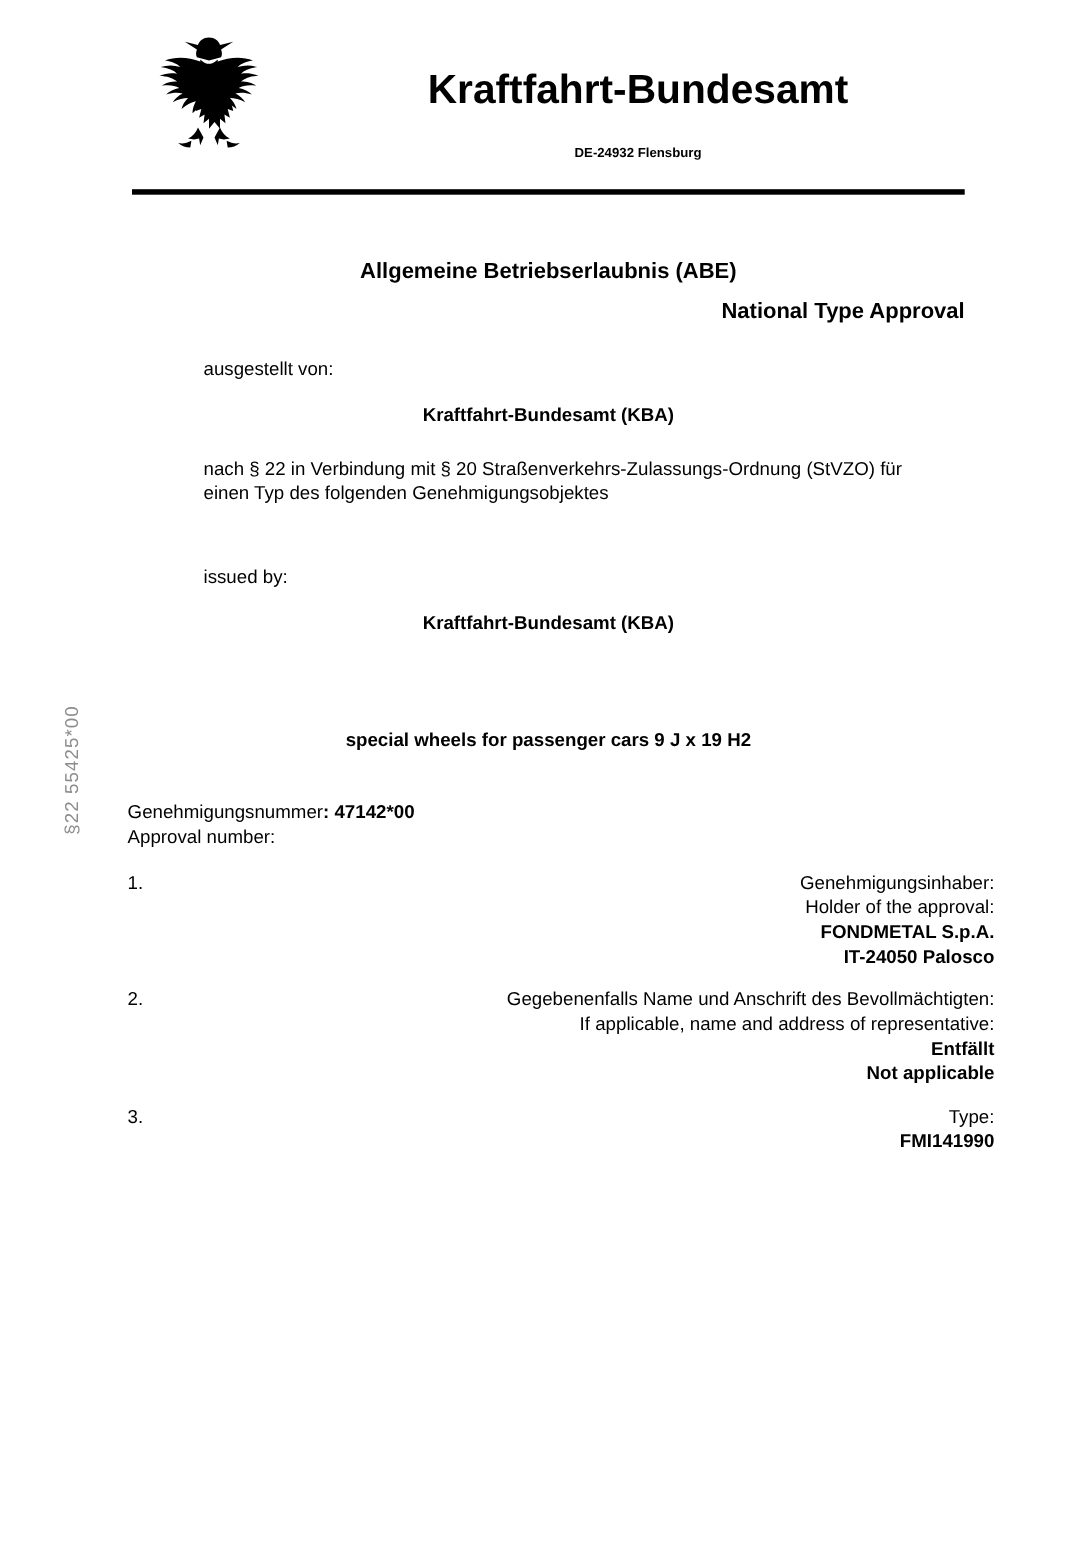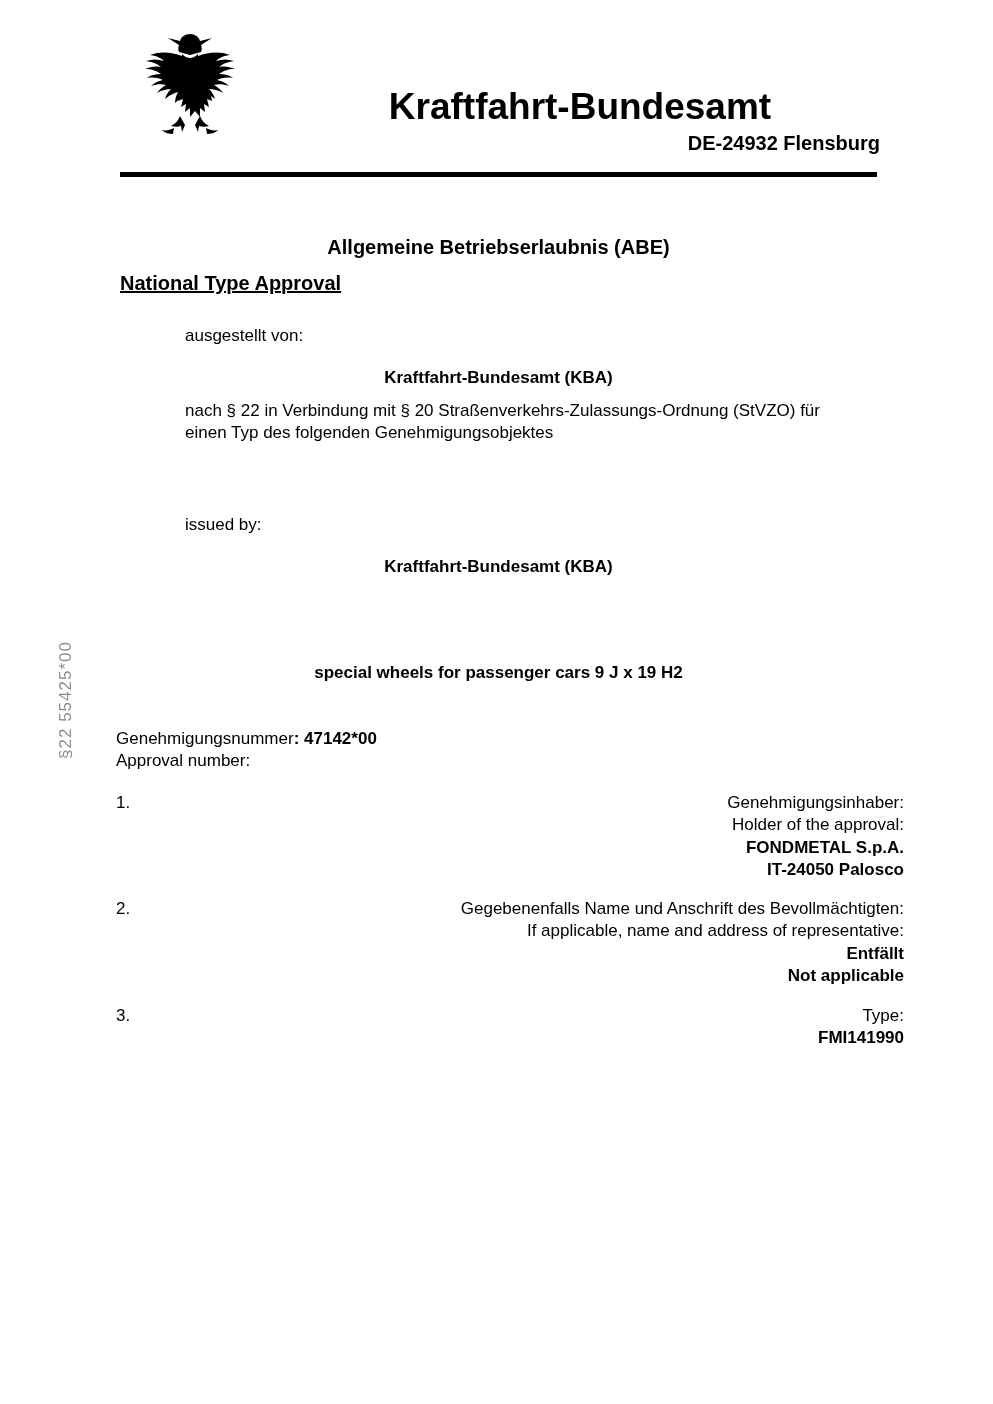--- a/index.html
+++ b/index.html
@@ -35,35 +35,35 @@
     height: 120px;
   }
   .eagle svg {
     display: block;
     width: 120px;
     height: 120px;
   }
   .org-title {
     position: absolute;
     left: 160px;
-    top: 60px;
+    top: 35px;
     width: 600px;
     text-align: center;
     font-size: 37px;
     font-weight: bold;
     letter-spacing: 0px;
     line-height: 1.05;
   }
   .org-sub {
     position: absolute;
     left: 160px;
     top: 104px;
     width: 600px;
-    text-align: right;
-    font-size: 20px;
+    text-align: center;
+    font-size: 12px;
     font-weight: bold;
   }
   .rule {
     position: absolute;
     left: 120px;
     top: 172px;
     width: 757px;
     height: 5px;
     background: #000000;
   }
@@ -91,40 +91,39 @@
     width: 757px;
     text-align: center;
     font-size: 20px;
     font-weight: bold;
   }
   .doc-subtitle {
     position: absolute;
     left: 120px;
     top: 272px;
     width: 757px;
-    text-align: left;
+    text-align: right;
     font-size: 20px;
     font-weight: bold;
-    text-decoration: underline;
   }
 
   
   .blk {
     position: absolute;
     font-size: 17px;
     line-height: 1.32;
   }
   .blk.center {
     text-align: center;
   }
   .bold { font-weight: bold; }
 
   .issued-de  { left: 185px; top: 325px; width: 640px; }
   .kba-1      { left: 120px; top: 367px; width: 757px; }
-  .para-de    { left: 185px; top: 400px; width: 680px; }
+  .para-de    { left: 185px; top: 416px; width: 680px; }
   .obj-de     { left: 120px; top: 472px; width: 757px; }
   .issued-en  { left: 185px; top: 514px; width: 640px; }
   .kba-2      { left: 120px; top: 556px; width: 757px; }
   .para-en    { left: 185px; top: 598px; width: 690px; }
   .obj-en     { left: 120px; top: 662px; width: 757px; }
 
   .approval   { left: 116px; top: 728px; width: 700px; }
   .approval .line2 { }
 
   

